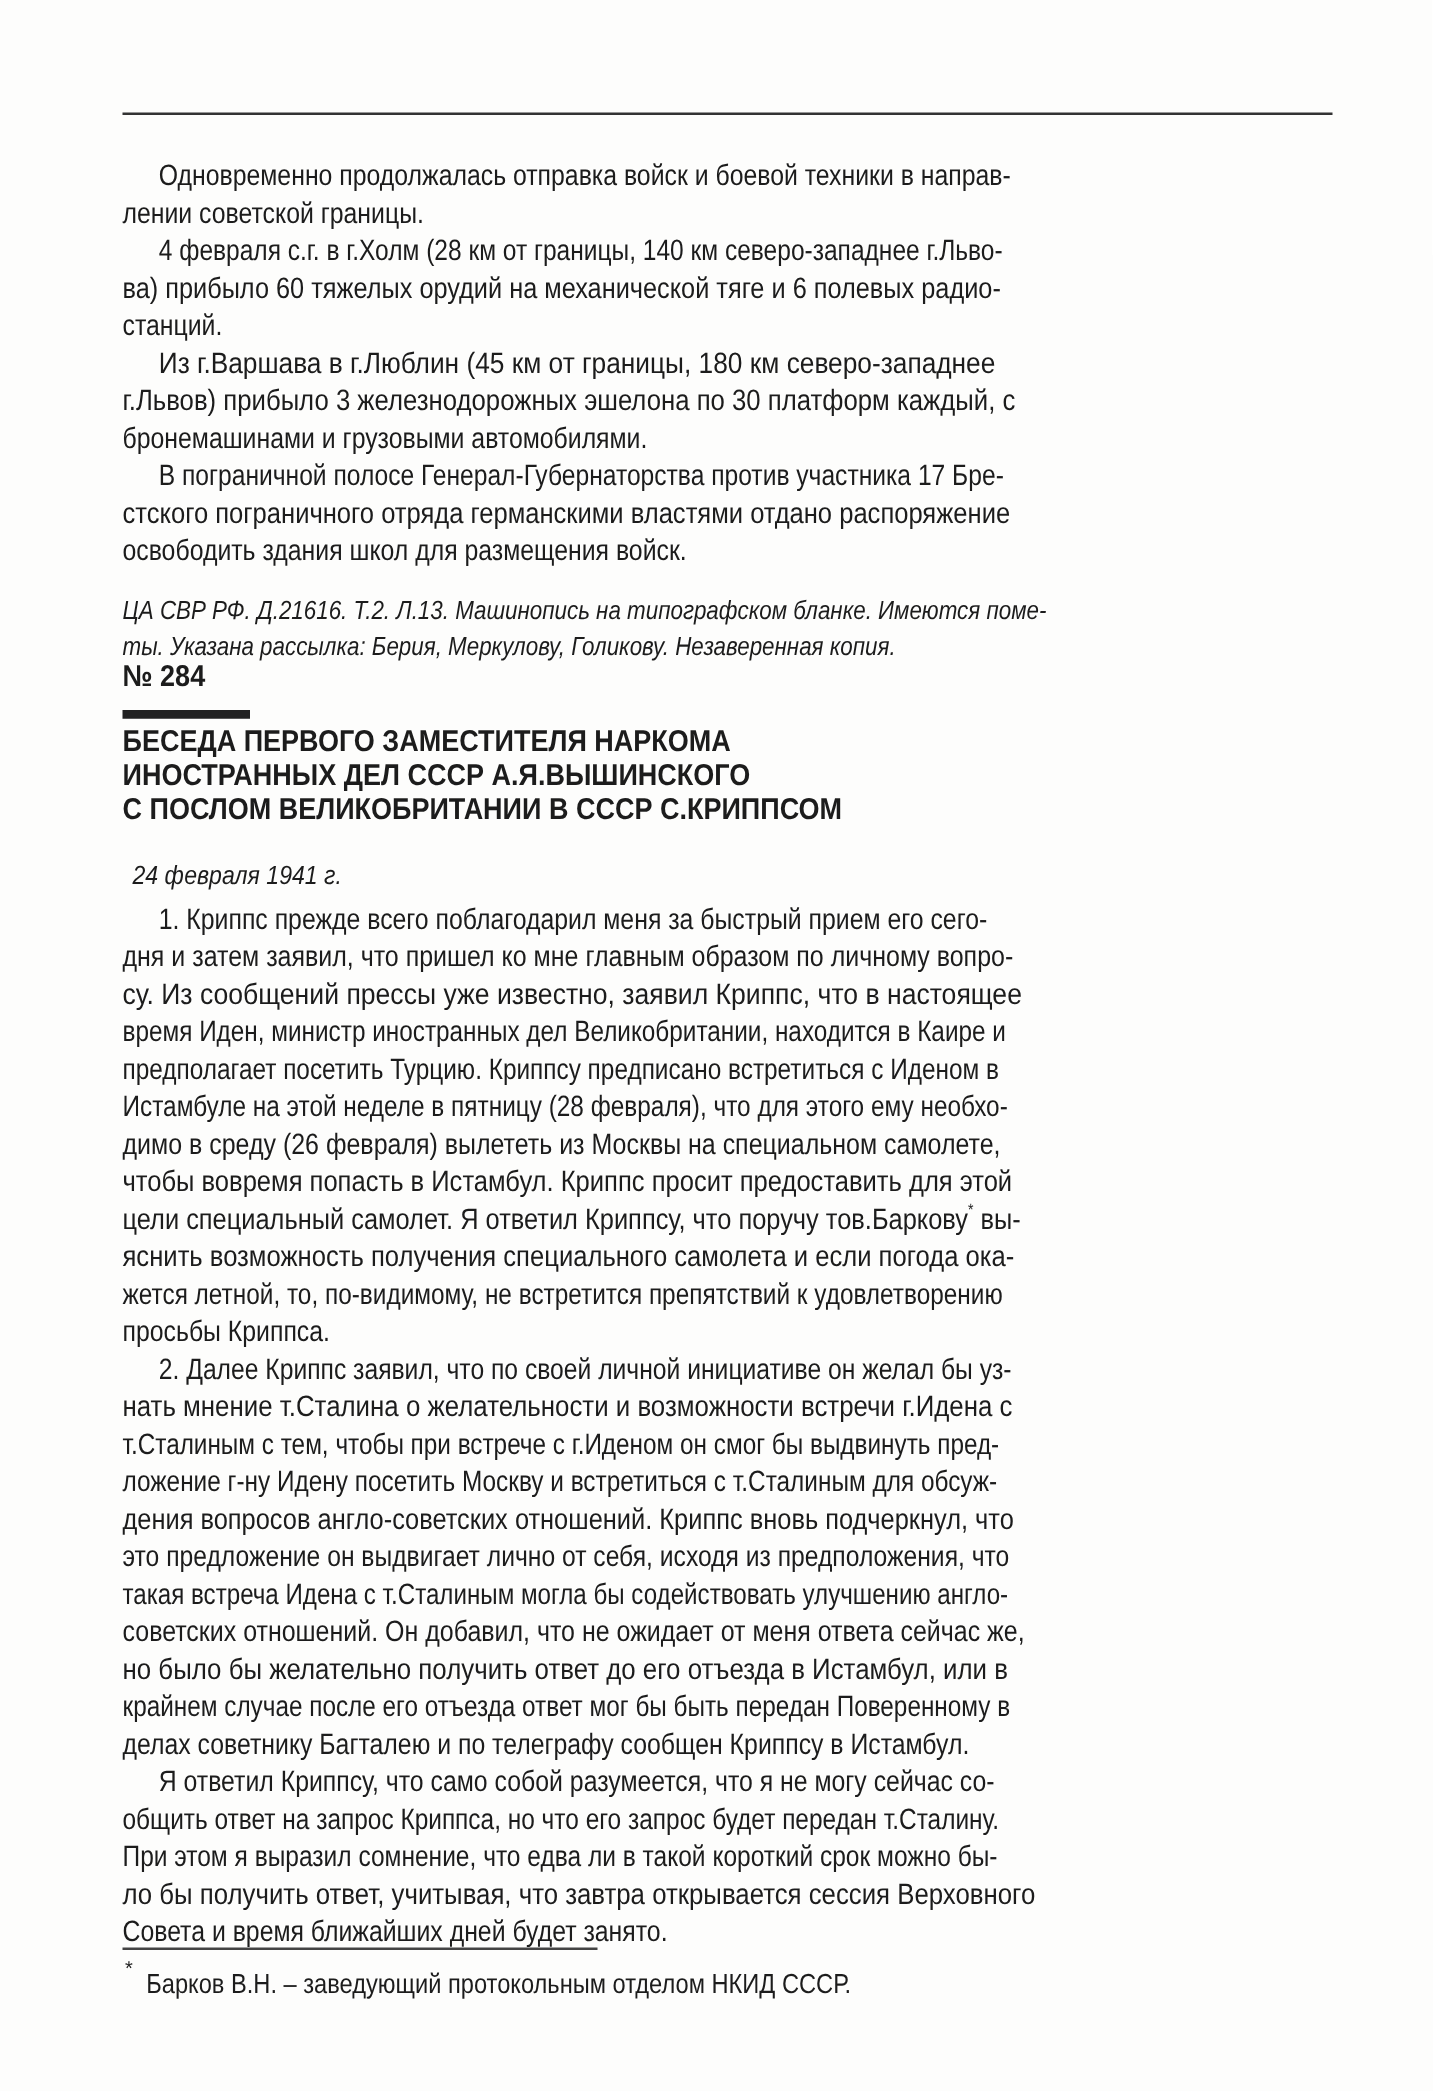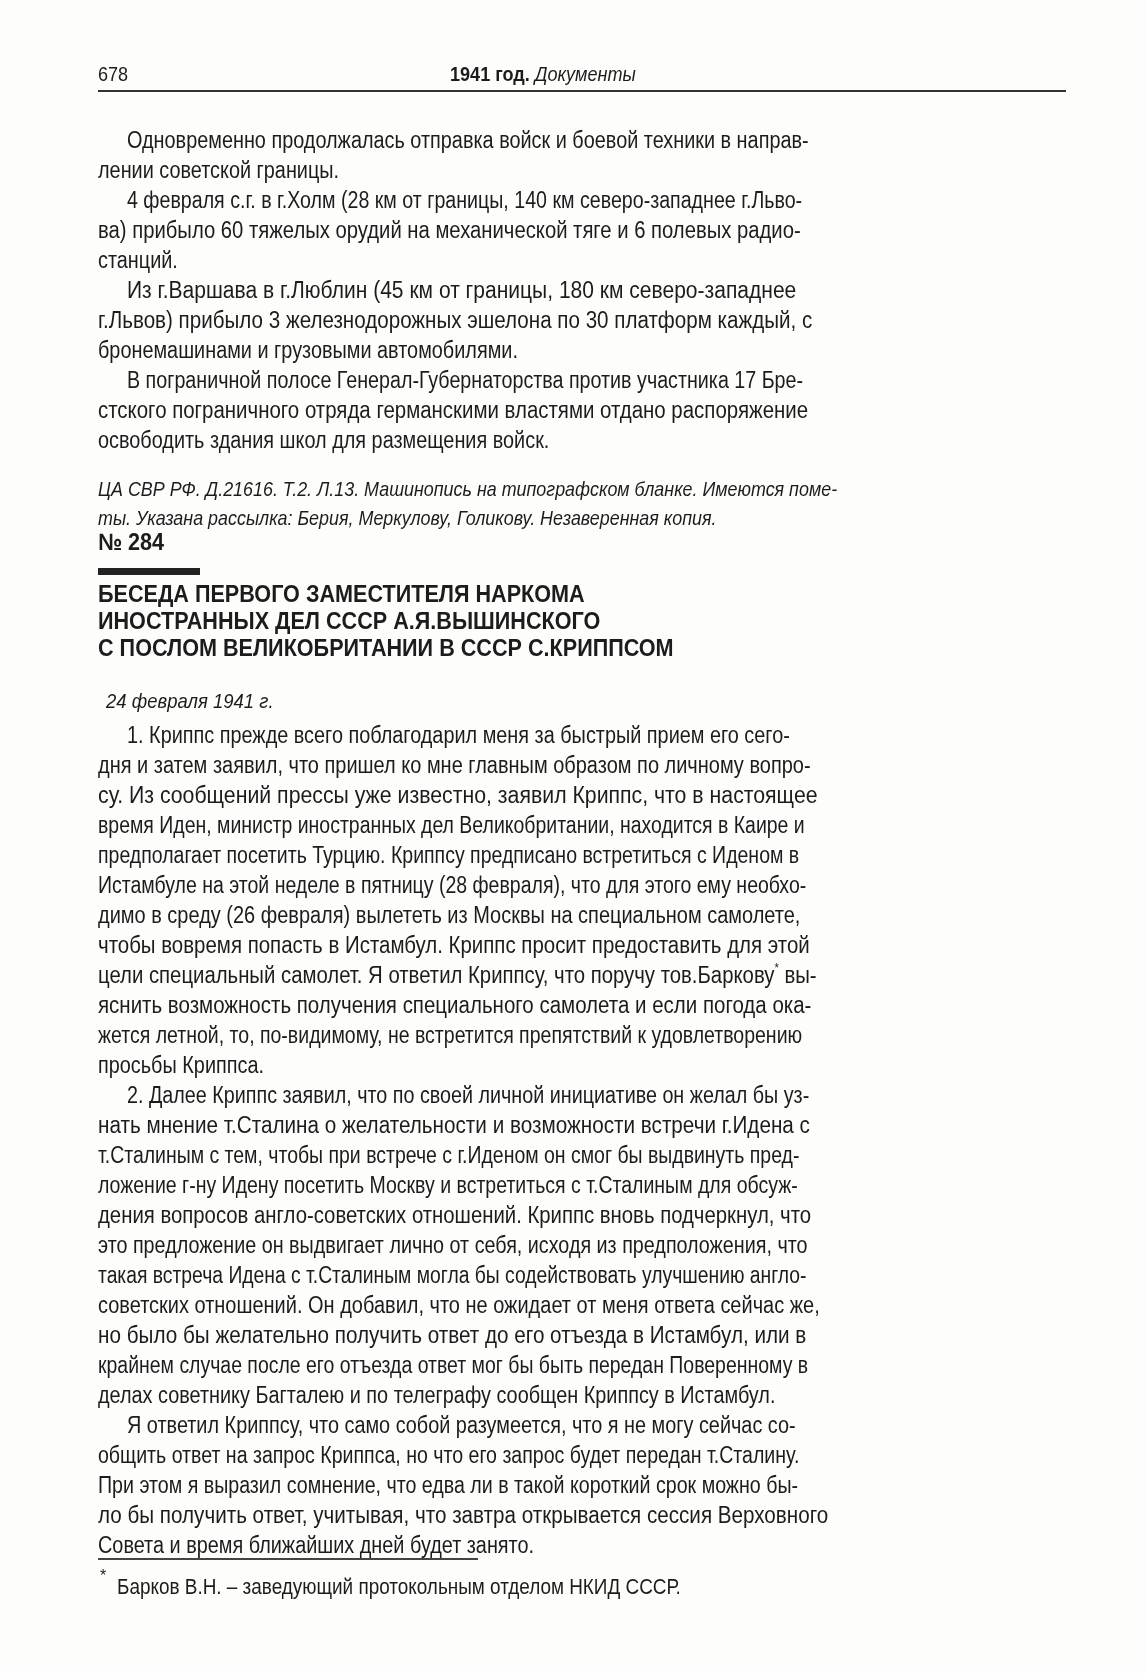--- a/index.html
+++ b/index.html
@@ -129,24 +129,20 @@
     font-size: 13px;
     vertical-align: 11px;
     line-height: 0;
   }
 </style>
 </head>
 <body>
 
 <div class="page">
 
-  <div class="running-head">
-    <span class="page-number">678</span>
-    <span class="running-title"><span class="yr">1941 год.</span> <span class="it">Документы</span></span>
-  </div>
   <div class="head-rule"></div>
 
   <div>
     <div class="line ind" style="top:125px;transform:scaleX(0.845)">Одновременно продолжалась отправка войск и боевой техники в направ-</div>
     <div class="line" style="top:155px;transform:scaleX(0.845)">лении советской границы.</div>
     <div class="line ind" style="top:185px;transform:scaleX(0.835)">4 февраля с.г. в г.Холм (28 км от границы, 140 км северо-западнее г.Льво-</div>
     <div class="line" style="top:215px;transform:scaleX(0.862)">ва) прибыло 60 тяжелых  орудий на механической тяге и 6 полевых радио-</div>
     <div class="line" style="top:245px;transform:scaleX(0.845)">станций.</div>
     <div class="line ind" style="top:275px;transform:scaleX(0.895)">Из г.Варшава в г.Люблин (45 км от границы, 180 км северо-западнее</div>
     <div class="line" style="top:305px;transform:scaleX(0.876)">г.Львов) прибыло  3 железнодорожных эшелона по 30 платформ каждый, с</div>

